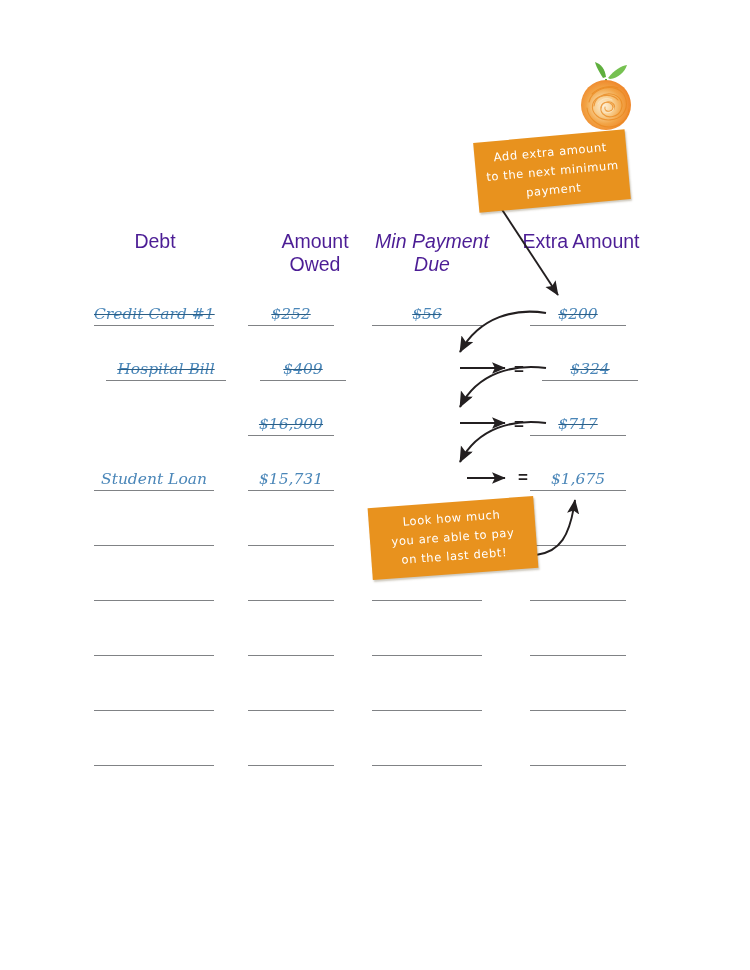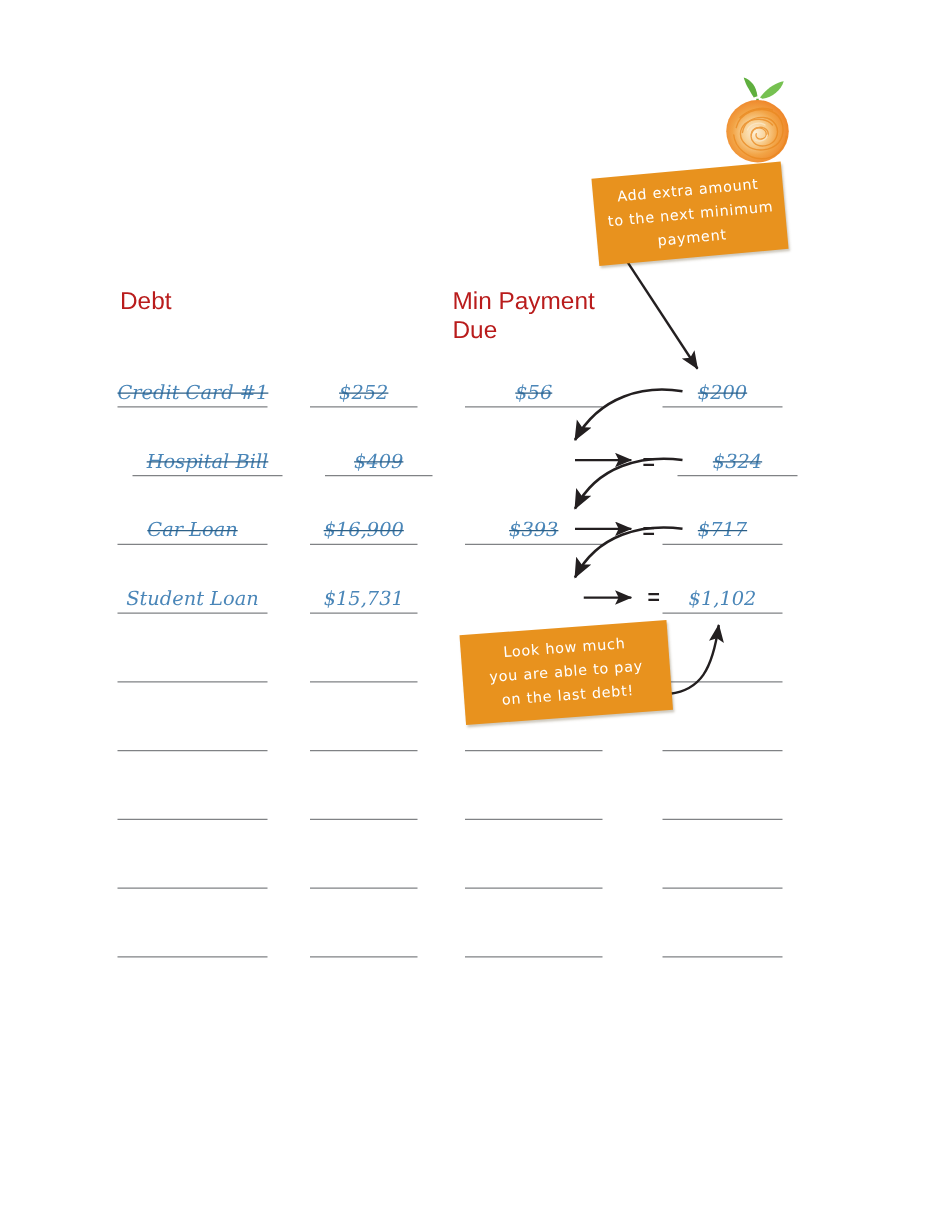--- a/index.html
+++ b/index.html
@@ -24,30 +24,30 @@
     position: absolute;
     left: 568px;
     top: 58px;
     width: 76px;
     height: 74px;
   }
 
   
   .col-header {
     position: absolute;
-    text-align: left;
-    color: #b91c1c;
+    text-align: center;
+    color: #4c1d95;
     font-family: "Liberation Sans", sans-serif;
     font-size: 19.5px;
     line-height: 23px;
     letter-spacing: 0px;
   }
   #hdr-debt   { left: 96px;  top: 230px; width: 118px; }
   #hdr-owed   { left: 248px; top: 230px; width: 134px; }
-  #hdr-min    { left: 362px; top: 230px; width: 140px; }
+  #hdr-min    { left: 362px; top: 230px; width: 140px; font-style: italic; }
   #hdr-extra  { left: 508px; top: 230px; width: 146px; }
 
   
   #rows {
     position: absolute;
     left: 0;
     top: 0;
     width: 750px;
     height: 970px;
   }
@@ -175,24 +175,31 @@
       <g fill="none" stroke="#FBE8C8" stroke-width="1" opacity="0.85" stroke-linecap="round">
         <path d="M30 46 C32 41 39 39 44 42"></path>
         <path d="M36 54 C40 56 45 54 46 50"></path>
       </g>
     </svg>
   </div>
 
   <div class="col-header" id="hdr-debt">
     <span>Debt</span>
   </div>
+  <div class="col-header" id="hdr-owed">
+    <span>Amount</span><br>
+    <span>Owed</span>
+  </div>
   <div class="col-header" id="hdr-min">
     <span>Min Payment</span><br>
     <span>Due</span>
   </div>
+  <div class="col-header" id="hdr-extra">
+    <span>Extra Amount</span>
+  </div>
 
   <div id="rows">
       <div class="row" style="top: 296px;">
         <div class="cell c0">
           <div class="val struck">Credit Card #1</div>
           <div class="line"></div>
         </div>
         <div class="cell c1">
           <div class="val struck">$252</div>
           <div class="line"></div>
@@ -214,48 +221,40 @@
         <div class="cell c1">
           <div class="val struck">$409</div>
           <div class="line"></div>
         </div>
         <div class="cell c3">
           <div class="val struck">$324</div>
           <div class="line"></div>
         </div>
       </div>
       <div class="row" style="top: 406px;">
-        <div class="cell c0">
-          <div class="val struck">Car Loan</div>
-          <div class="line"></div>
-        </div>
         <div class="cell c1">
           <div class="val struck">$16,900</div>
           <div class="line"></div>
         </div>
-        <div class="cell c2">
-          <div class="val struck">$393</div>
-          <div class="line"></div>
-        </div>
         <div class="cell c3">
           <div class="val struck">$717</div>
           <div class="line"></div>
         </div>
       </div>
       <div class="row" style="top: 461px;">
         <div class="cell c0">
           <div class="val">Student Loan</div>
           <div class="line"></div>
         </div>
         <div class="cell c1">
           <div class="val">$15,731</div>
           <div class="line"></div>
         </div>
         <div class="cell c3">
-          <div class="val">$1,102</div>
+          <div class="val">$1,675</div>
           <div class="line"></div>
         </div>
       </div>
       <div class="row" style="top: 516px;">
         <div class="cell c0">
           <div class="val"></div>
           <div class="line"></div>
         </div>
         <div class="cell c1">
           <div class="val"></div>

